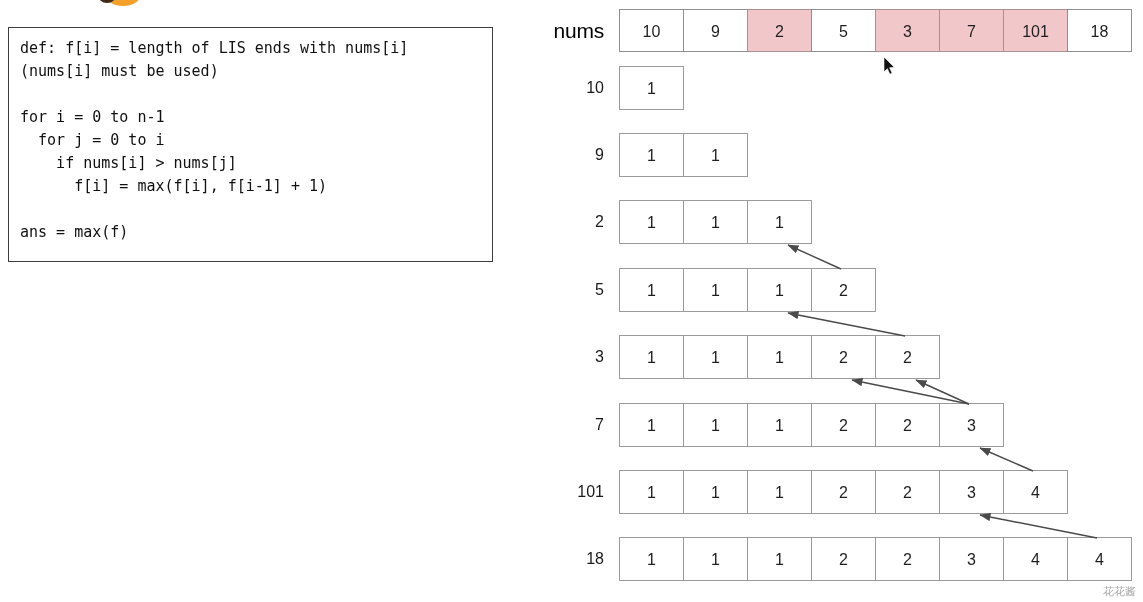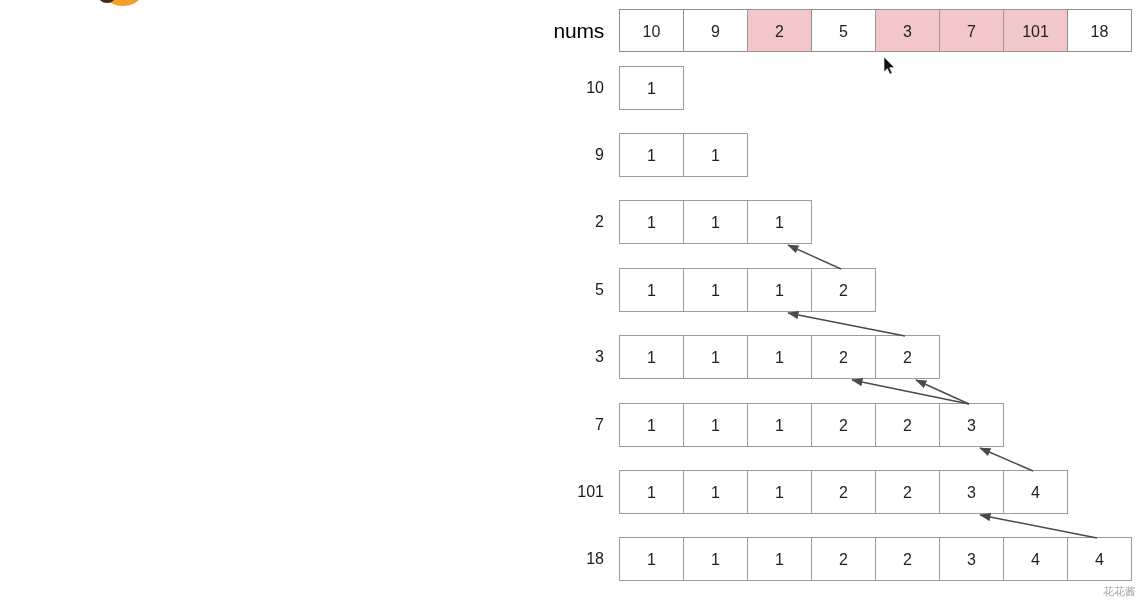--- a/index.html
+++ b/index.html
@@ -32,20 +32,31 @@
   svg.overlay{position:absolute;left:0;top:0;pointer-events:none;}
   .watermark{
     position:absolute;right:7px;bottom:3px;font-size:11px;color:#a8a8a8;
   }
 </style>
 </head>
 <body>
 
 <div id="stage">
 
+  <div class="code-box">
+    <div class="code-text">def: f[i] = length of LIS ends with nums[i]
+(nums[i] must be used)
+
+for i = 0 to n-1
+  for j = 0 to i
+    if nums[i] &gt; nums[j]
+      f[i] = max(f[i], f[i-1] + 1)
+
+ans = max(f)</div>
+  </div>
 
   <div class="nums-label">nums</div>
 
   <div id="grid">
       <div class="cell nums-cell" style="left: 619px; top: 9px; width: 65px; height: 43px; line-height: 43px;">10</div>
       <div class="cell nums-cell" style="left: 683px; top: 9px; width: 65px; height: 43px; line-height: 43px;">9</div>
       <div class="cell nums-cell hl" style="left: 747px; top: 9px; width: 65px; height: 43px; line-height: 43px;">2</div>
       <div class="cell nums-cell" style="left: 811px; top: 9px; width: 65px; height: 43px; line-height: 43px;">5</div>
       <div class="cell nums-cell hl" style="left: 875px; top: 9px; width: 65px; height: 43px; line-height: 43px;">3</div>
       <div class="cell nums-cell hl" style="left: 939px; top: 9px; width: 65px; height: 43px; line-height: 43px;">7</div>

